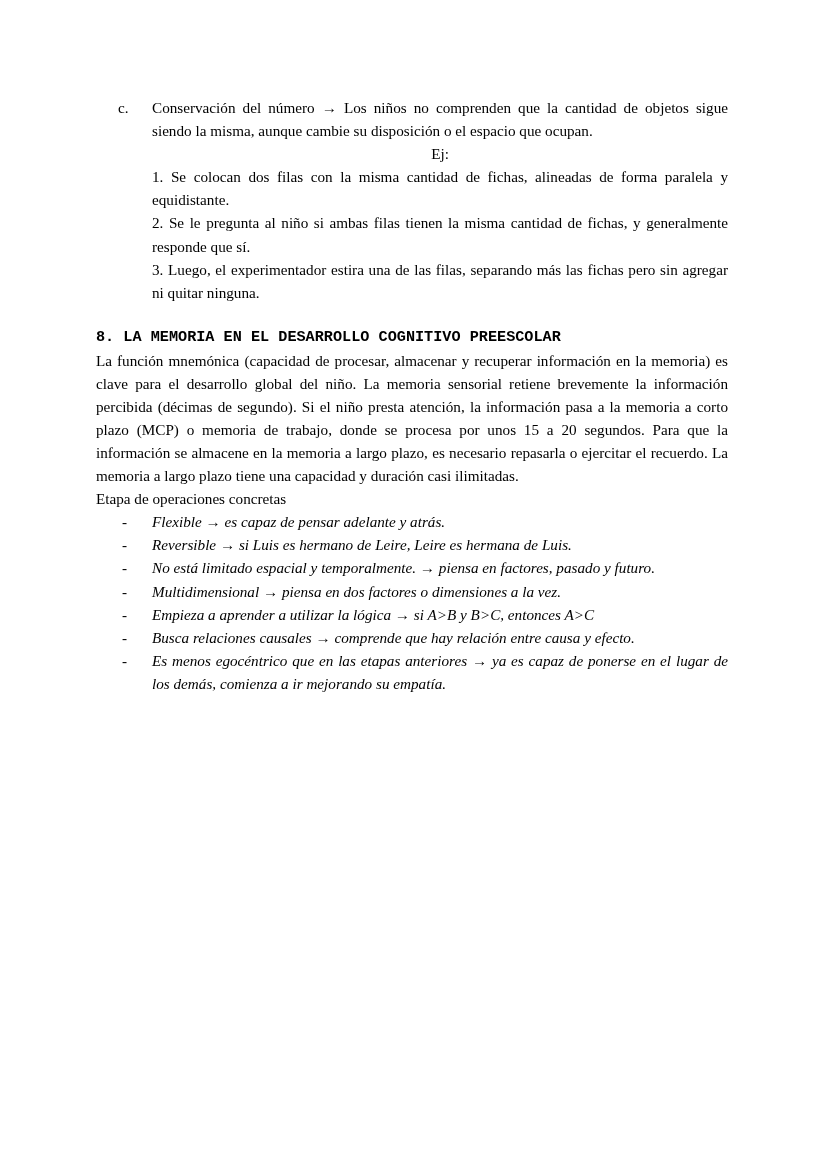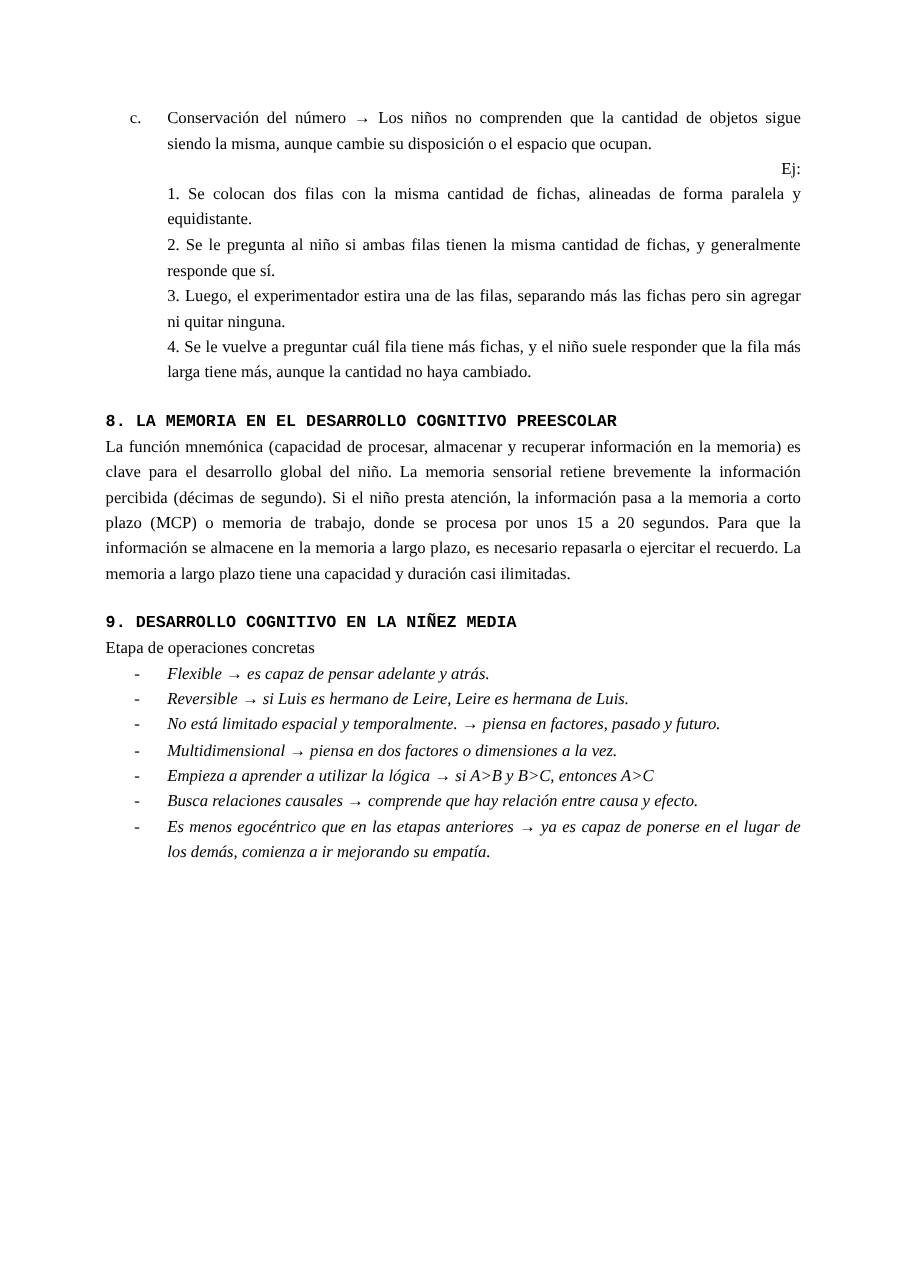--- a/index.html
+++ b/index.html
@@ -39,21 +39,21 @@
     box-sizing: border-box;
   }
   .lettered-item .body {
     flex: 1 1 auto;
   }
   .lettered-item .body p {
     margin: 0;
     text-align: justify;
   }
   .lettered-item .body p.tight {
-    text-align: right;
+    text-align: center;
   }
   h2.section {
     font-size: 15.2px;
     font-weight: bold;
     margin: 22px 0 0 0;
     line-height: 1.5;
     text-align: left;
     font-family: Liberation Mono, monospace;
   }
   p.para {
@@ -92,28 +92,26 @@
   <div class="doc">
 
     <div class="lettered-item">
       <div class="marker">c.</div>
       <div class="body">
         <p>Conservación del número → Los niños no comprenden que la cantidad de objetos sigue siendo la misma, aunque cambie su disposición o el espacio que ocupan.</p>
         <p class="tight">Ej:</p>
         <p>1. Se colocan dos filas con la misma cantidad de fichas, alineadas de forma paralela y equidistante.</p>
         <p>2. Se le pregunta al niño si ambas filas tienen la misma cantidad de fichas, y generalmente responde que sí.</p>
         <p>3. Luego, el experimentador estira una de las filas, separando más las fichas pero sin agregar ni quitar ninguna.</p>
-        <p>4. Se le vuelve a preguntar cuál fila tiene más fichas, y el niño suele responder que la fila más larga tiene más, aunque la cantidad no haya cambiado.</p>
       </div>
     </div>
 
     <h2 class="section">8. LA MEMORIA EN EL DESARROLLO COGNITIVO PREESCOLAR</h2>
     <p class="para">La función mnemónica (capacidad de procesar, almacenar y recuperar información en la memoria) es clave para el desarrollo global del niño. La memoria sensorial retiene brevemente la información percibida (décimas de segundo). Si el niño presta atención, la información pasa a la memoria a corto plazo (MCP) o memoria de trabajo, donde se procesa por unos 15 a 20 segundos. Para que la información se almacene en la memoria a largo plazo, es necesario repasarla o ejercitar el recuerdo. La memoria a largo plazo tiene una capacidad y duración casi ilimitadas.</p>
 
-    <h2 class="section">9. DESARROLLO COGNITIVO EN LA NIÑEZ MEDIA</h2>
     <p class="plain">Etapa de operaciones concretas</p>
 
     <ul class="dash-list">
       <li>
         <span class="dash">-</span>
         <span class="txt">Flexible → es capaz de pensar adelante y atrás.</span>
       </li>
       <li>
         <span class="dash">-</span>
         <span class="txt">Reversible → si Luis es hermano de Leire, Leire es hermana de Luis.</span>

